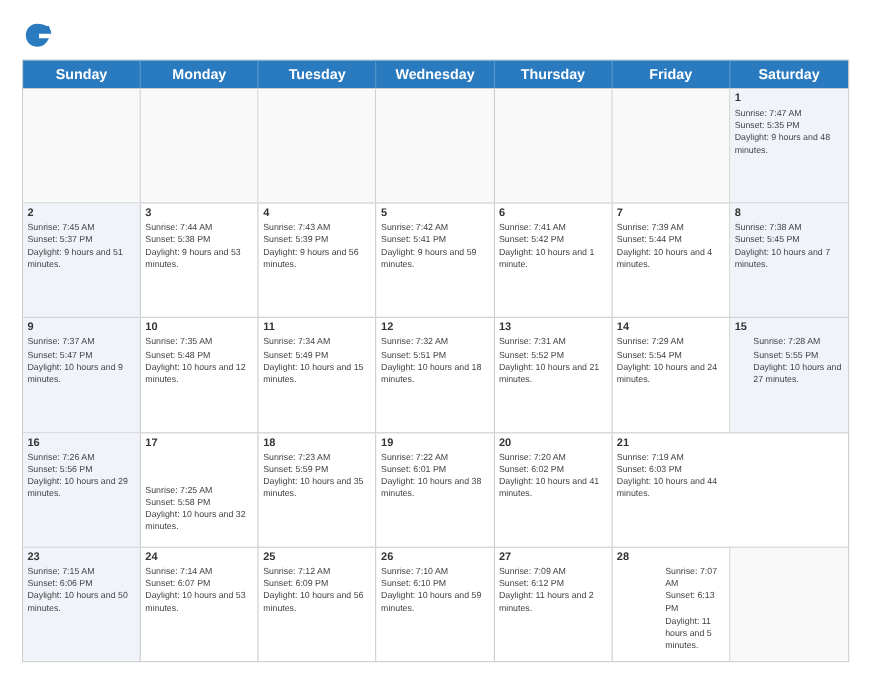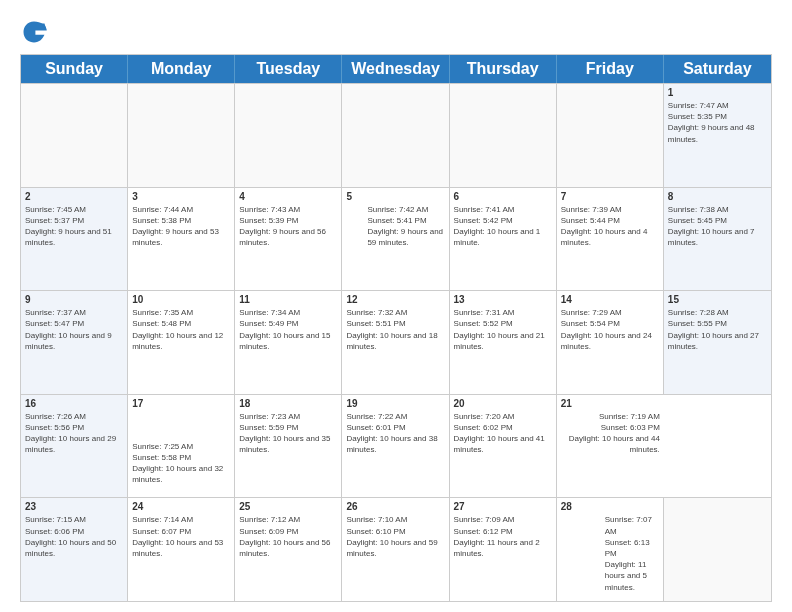--- a/index.html
+++ b/index.html
@@ -59,21 +59,21 @@
       flex-direction: column;
       border: 1px solid #ccc;
     }
     .cal-header {
       display: grid;
       grid-template-columns: repeat(7, 1fr);
       background: #2a7abf;
     }
     .cal-header-cell {
       color: #fff;
-      font-size: 16px;
+      font-size: 13px;
       font-weight: bold;
       text-align: center;
       padding: 5px 2px;
       border-right: 1px solid #5599cc;
     }
     .cal-header-cell:last-child { border-right: none; }
     .cal-body {
       flex: 1;
       display: flex;
       flex-direction: column;
@@ -167,21 +167,21 @@
 Daylight: 9 hours and 53 minutes.</div>
           </div>
           <div class="cal-cell">
             <span class="day-num">4</span>
             <div class="day-info" style="white-space: pre-line;">Sunrise: 7:43 AM
 Sunset: 5:39 PM
 Daylight: 9 hours and 56 minutes.</div>
           </div>
           <div class="cal-cell">
             <span class="day-num">5</span>
-            <div class="day-info" style="white-space: pre-line; margin-left: 21px;">Sunrise: 7:42 AM
+            <div class="day-info" style="white-space: pre-line;">Sunrise: 7:42 AM
 Sunset: 5:41 PM
 Daylight: 9 hours and 59 minutes.</div>
           </div>
           <div class="cal-cell">
             <span class="day-num">6</span>
             <div class="day-info" style="white-space: pre-line;">Sunrise: 7:41 AM
 Sunset: 5:42 PM
 Daylight: 10 hours and 1 minute.</div>
           </div>
           <div class="cal-cell">
@@ -229,21 +229,21 @@
 Daylight: 10 hours and 21 minutes.</div>
           </div>
           <div class="cal-cell">
             <span class="day-num">14</span>
             <div class="day-info" style="white-space: pre-line;">Sunrise: 7:29 AM
 Sunset: 5:54 PM
 Daylight: 10 hours and 24 minutes.</div>
           </div>
           <div class="cal-cell weekend">
             <span class="day-num">15</span>
-            <div class="day-info" style="white-space: pre-line;">Sunrise: 7:28 AM
+            <div class="day-info" style="white-space: pre-line; margin-left: 17px;">Sunrise: 7:28 AM
 Sunset: 5:55 PM
 Daylight: 10 hours and 27 minutes.</div>
           </div>
         </div>
         <div class="cal-row">
           <div class="cal-cell weekend">
             <span class="day-num">16</span>
             <div class="day-info" style="white-space: pre-line;">Sunrise: 7:26 AM
 Sunset: 5:56 PM
 Daylight: 10 hours and 29 minutes.</div>
@@ -267,21 +267,21 @@
 Daylight: 10 hours and 38 minutes.</div>
           </div>
           <div class="cal-cell">
             <span class="day-num">20</span>
             <div class="day-info" style="white-space: pre-line;">Sunrise: 7:20 AM
 Sunset: 6:02 PM
 Daylight: 10 hours and 41 minutes.</div>
           </div>
           <div class="cal-cell">
             <span class="day-num">21</span>
-            <div class="day-info" style="white-space: pre-line; text-align: right;">Sunrise: 7:19 AM
+            <div class="day-info" style="white-space: pre-line;">Sunrise: 7:19 AM
 Sunset: 6:03 PM
 Daylight: 10 hours and 44 minutes.</div>
           </div>
         </div>
         <div class="cal-row">
           <div class="cal-cell weekend">
             <span class="day-num">23</span>
             <div class="day-info" style="white-space: pre-line;">Sunrise: 7:15 AM
 Sunset: 6:06 PM
 Daylight: 10 hours and 50 minutes.</div>

